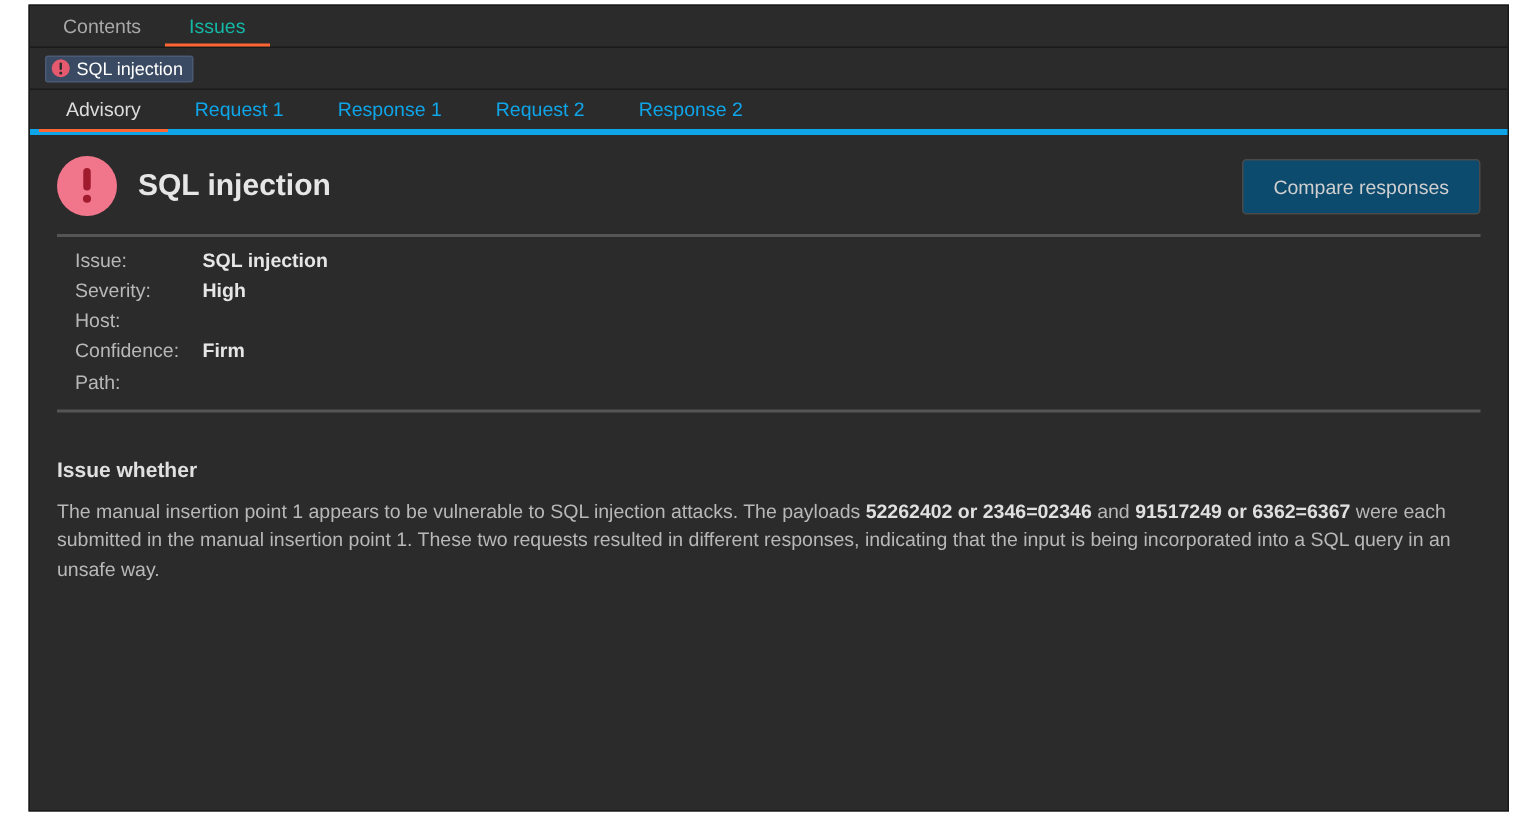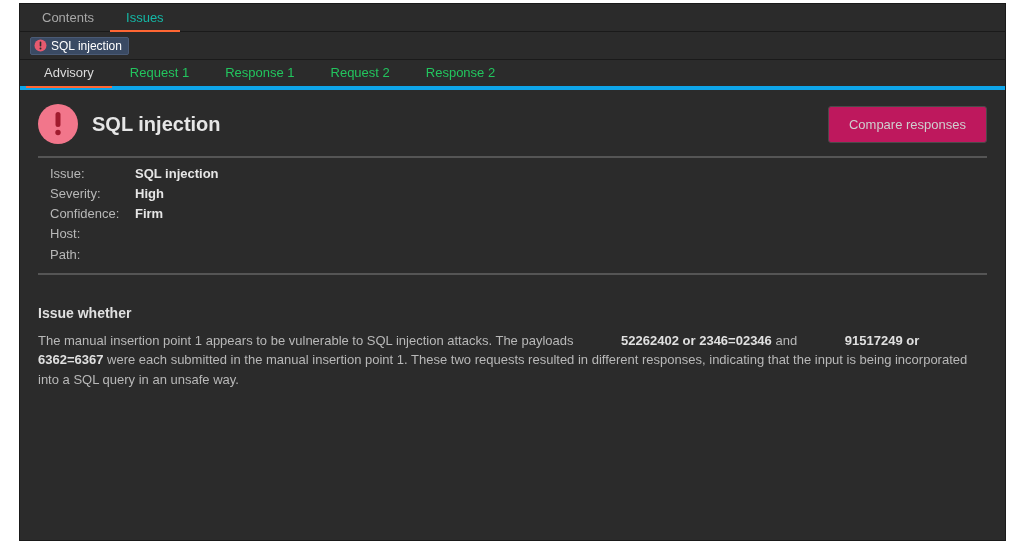--- a/index.html
+++ b/index.html
@@ -18,21 +18,20 @@
     left: 19px;
     width: 987px;
     height: 538px;
     background: #2b2b2b;
     border: 1px solid #1a1a1a;
   }
 
   
   .top-tabs {
     display: flex;
-    align-items: center;
     height: 28px;
     border-bottom: 1px solid #1a1a1a;
     padding: 0 6px;
     gap: 0;
   }
   .top-tab {
     padding: 6px 16px 5px 16px;
     color: #a8a8a8;
     cursor: pointer;
     border-bottom: 2px solid transparent;
@@ -78,21 +77,21 @@
   
   .sub-tabs {
     display: flex;
     align-items: center;
     height: 30px;
     border-bottom: 4px solid #0ea5e9;
     padding: 0 6px;
   }
   .sub-tab {
     padding: 7px 18px 6px 18px;
-    color: #22c55e;
+    color: #0ea5e9;
     cursor: pointer;
     border-bottom: 2px solid transparent;
     font-size: 13px;
   }
   .sub-tab.active {
     color: #dcdcdc;
     border-bottom: 2px solid #ff6633;
   }
 
   
@@ -119,21 +118,21 @@
     align-items: center;
     justify-content: center;
   }
   .big-icon svg { display:block; }
   .title {
     font-size: 20px;
     font-weight: 600;
     color: #e6e6e6;
   }
   .compare-btn {
-    background: #be185d;
+    background: #0c4a6e;
     border: 1px solid #4a4a4a;
     color: #cfcfcf;
     padding: 10px 20px;
     font-size: 13px;
     border-radius: 3px;
     cursor: pointer;
   }
 
   .divider {
     border: none;
@@ -155,21 +154,21 @@
     font-weight: 600;
     color: #e0e0e0;
     margin: 30px 0 10px 0;
   }
   .detail-text {
     font-size: 13px;
     line-height: 1.5;
     color: #b8b8b8;
   }
   .detail-text p { margin-bottom: 14px; }
-  .detail-text strong { color: #e0e0e0; font-weight:600;margin-left:44px; }
+  .detail-text strong { color: #e0e0e0; font-weight:600; }
 </style>
 </head>
 <body>
 
 <div class="app">
 
   <div class="top-tabs">
     <div class="top-tab">Contents</div>
     <div class="top-tab active">Issues</div>
   </div>
@@ -215,26 +214,26 @@
     <div class="meta">
       <div class="meta-row">
         <div class="meta-label">Issue:</div>
         <div class="meta-value">SQL injection</div>
       </div>
       <div class="meta-row">
         <div class="meta-label">Severity:</div>
         <div class="meta-value">High</div>
       </div>
       <div class="meta-row">
+        <div class="meta-label">Host:</div>
+        <div class="meta-value"></div>
+      </div>
+      <div class="meta-row">
         <div class="meta-label">Confidence:</div>
         <div class="meta-value">Firm</div>
-      </div>
-      <div class="meta-row">
-        <div class="meta-label">Host:</div>
-        <div class="meta-value"></div>
       </div>
       <div class="meta-row">
         <div class="meta-label">Path:</div>
         <div class="meta-value"></div>
       </div>
     </div>
 
     <hr class="divider">
 
     <div class="section-title">Issue whether</div>

